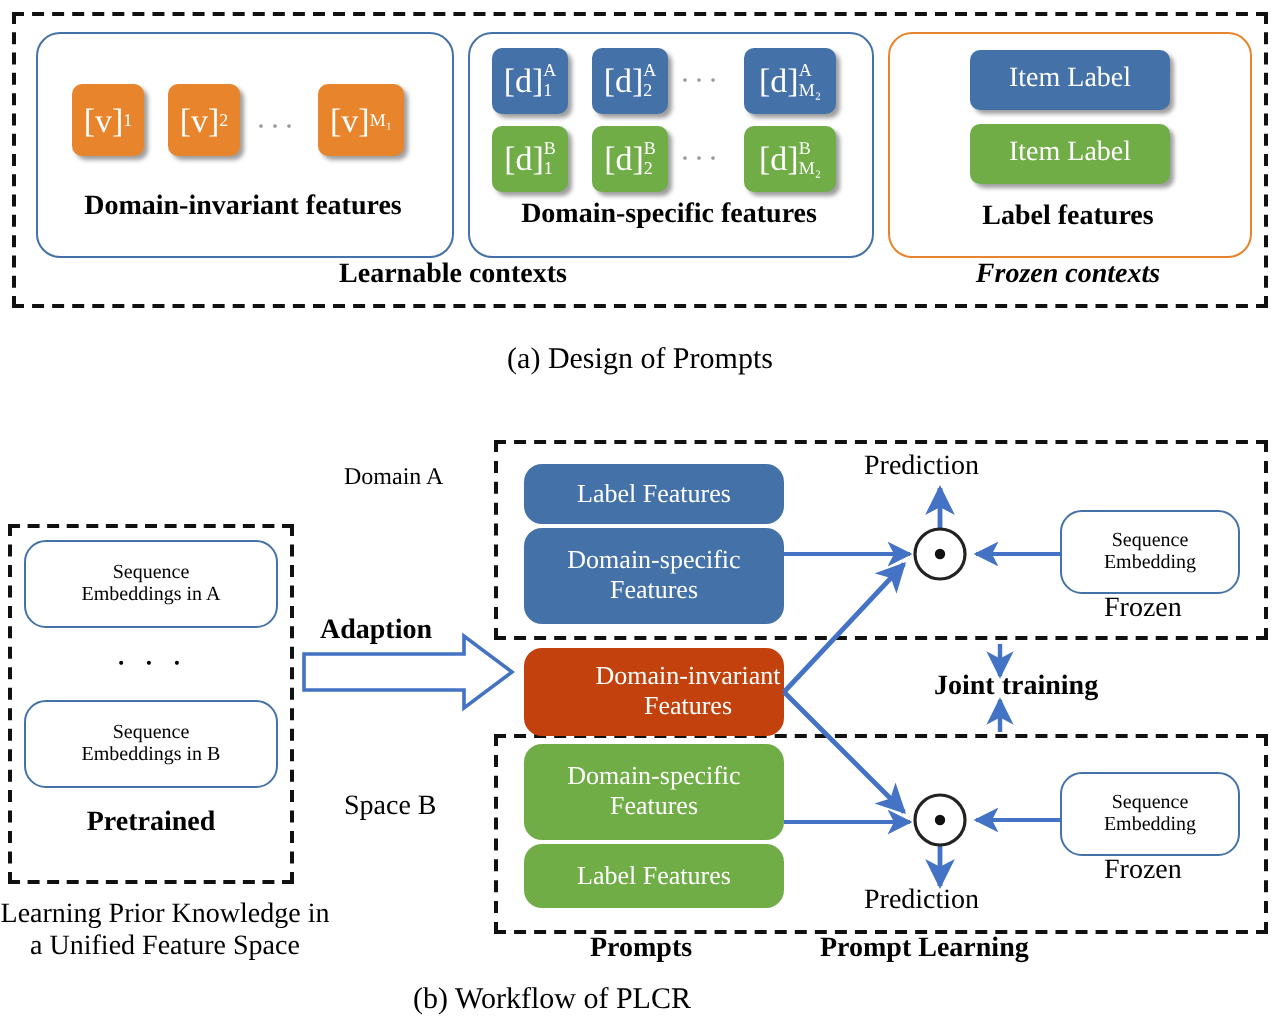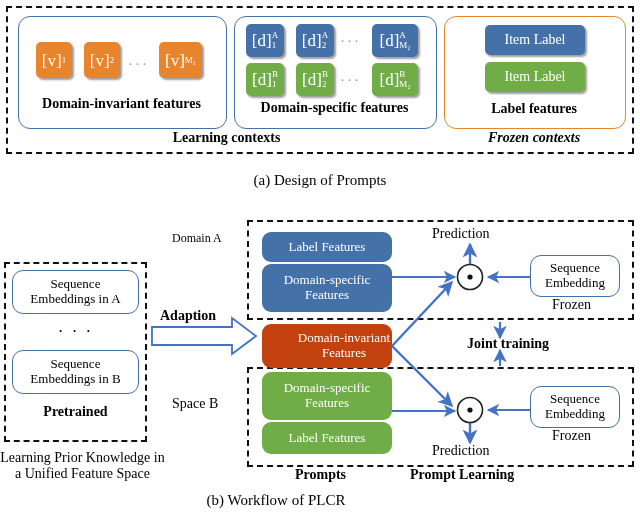--- a/index.html
+++ b/index.html
@@ -94,21 +94,21 @@
 
   .obox {
     position: absolute;
     display: flex;
     align-items: center;
     justify-content: center;
     text-align: center;
     border: 1.6px solid #4472A8;
     border-radius: 11px;
     background: #fff;
-    font-size: 13px;
+    font-size: 10px;
     line-height: 1.15;
     box-sizing: border-box;
   }
 
   svg.overlay {
     position: absolute;
     left: 0; top: 0;
     width: 640px; height: 514px;
     pointer-events: none;
   }
@@ -193,21 +193,21 @@
 
 <div class="group orange-o" style="left:444px; top:16px; width:180px; height:111px;"></div>
 <div class="tok blue" style="left:485px; top:25px; width:100px; height:30px; font-size:14px;">
   <span>Item Label</span>
 </div>
 <div class="tok green" style="left:485px; top:62px; width:100px; height:30px; font-size:14px;">
   <span>Item Label</span>
 </div>
 <div class="lbl bold ctr" style="left:444px; top:101px; width:180px; font-size:14px;">Label features</div>
 
-<div class="lbl bold ctr" style="left:18px; top:130px; width:417px; font-size:14px;">Learning contexts</div>
+<div class="lbl bold ctr" style="left:18px; top:130px; width:417px; font-size:14px;">Learnable contexts</div>
 <div class="lbl bold ctr" style="left:444px; top:130px; width:180px; font-size:14px;font-style:italic;">Frozen contexts</div>
 
 <div class="lbl ctr caption" style="left:0px; top:172px; width:640px;">(a) Design of Prompts</div>
 
 <div class="dashed" style="left:4px; top:262px; width:143px; height:180px;"></div>
 <div class="obox" style="left:12px; top:270px; width:127px; height:44px;">
   <span style="white-space:pre-line;">Sequence
 Embeddings in A</span>
 </div>
 <div class="lbl ctr" style="left:12px; top:322px; width:127px; font-size:17px; letter-spacing:2px;">· · ·</div>

